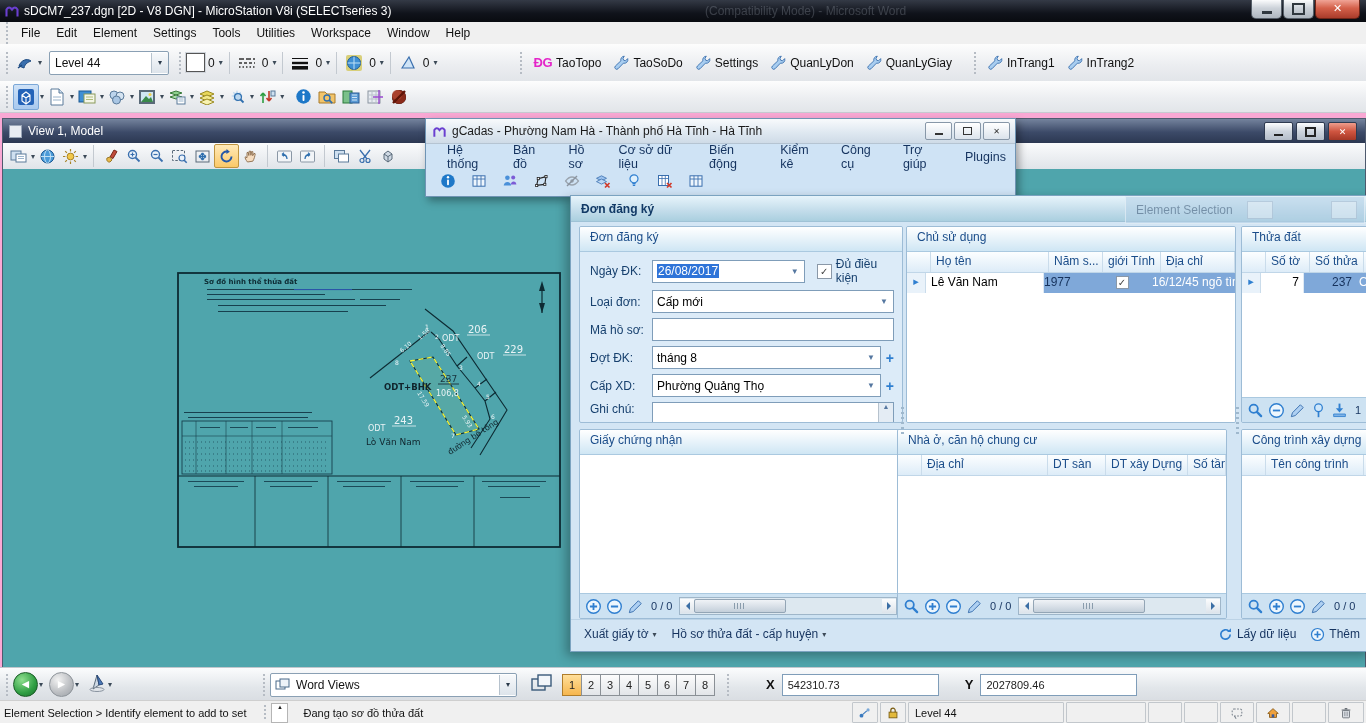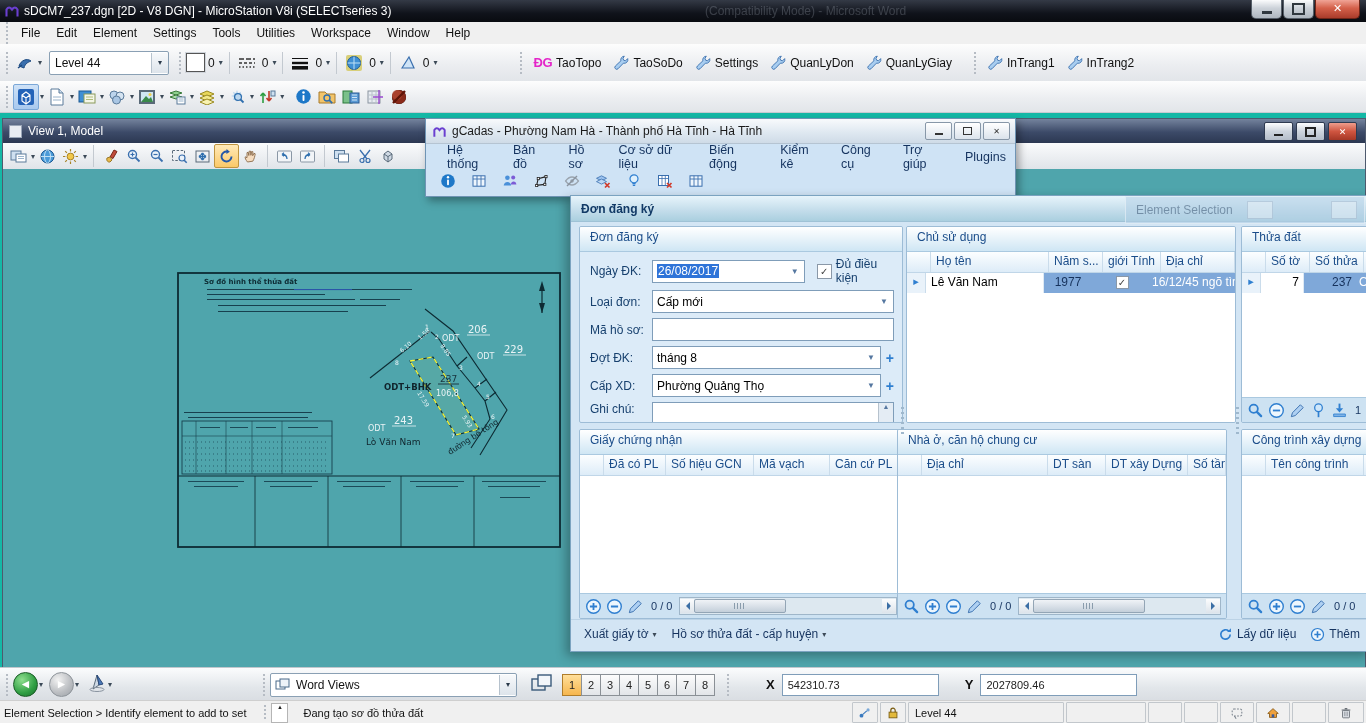--- a/index.html
+++ b/index.html
@@ -1,16 +1,16 @@
 <!DOCTYPE html>
 <html><head>
 <meta charset="utf-8">
 <style>
   html,body{margin:0;padding:0;background:#d4d0c8;}
-  #app{position:relative;width:1366px;height:723px;overflow:hidden;background:#14b8a6;
+  #app{position:relative;width:1366px;height:723px;overflow:hidden;background:#f9a8d4;
        font-family:"Liberation Sans","DejaVu Sans",sans-serif;font-size:12px;
        -webkit-font-smoothing:antialiased;}
   .abs{position:absolute;}
   .flex{display:flex;align-items:center;}
 
   
   .titlebar{position:absolute;left:0;top:0;width:1366px;height:22px;
     background:linear-gradient(#343a46,#10131b 60%,#090b10);color:#fff;display:flex;align-items:center;}
   .titlebar .t-title{font-size:12px;margin-left:4px;}
   .ghosttitle{position:absolute;left:705px;top:4px;color:#c9d2de;opacity:.22;font-size:12px;}
@@ -849,21 +849,21 @@
         <div style="width:18px"></div>
         <div style="width:112px">Họ tên</div>
         <div style="width:48px">Năm s...</div>
         <div style="width:52px">giới Tính</div>
         <div style="flex:1">Địa chỉ</div>
       </div>
       <div class="gbody">
         <div class="grow">
           <div class="rowind"><span>▸</span></div>
           <div style="width:112px;padding-left:5px;border-right:1px solid #dfeaf4">Lê Văn Nam</div>
-          <div class="cell-sel" style="width:48px;text-align:center;padding-right:4px;color:#16325c">1977</div>
+          <div class="cell-sel" style="width:48px;text-align:left;padding-right:4px;color:#16325c">1977</div>
           <div class="cell-sel" style="width:52px;display:flex;justify-content:center;padding-top:3px">
             <span class="chk" style="width:11px;height:11px">✓</span>
           </div>
           <div class="cell-sel" style="flex:1;color:#fff;padding-left:4px">16/12/45 ngõ tình y</div>
         </div>
       </div>
     </div>
 
     <div class="panel" style="left:670px;top:30px;width:128px;height:195px">
       <div class="phead">Thửa đất</div>
@@ -896,28 +896,20 @@
           </svg>
         <svg class="fic">
             <use href="#i-down"></use>
           </svg>
         <span class="pager">1</span>
       </div>
     </div>
 
     <div class="panel" style="left:8px;top:233px;width:322px;height:188px">
       <div class="phead">Giấy chứng nhận</div>
-      <div class="cols">
-        <div style="width:18px"></div>
-        <div style="width:56px">Đã có PL</div>
-        <div style="width:82px">Số hiệu GCN</div>
-        <div style="width:70px">Mã vạch</div>
-        <div style="width:68px">Căn cứ PL</div>
-
-      </div>
       <div class="gbody"></div>
       <div class="gfoot">
         <svg class="fic">
             <use href="#i-plusc"></use>
           </svg>
         <svg class="fic">
             <use href="#i-minusc"></use>
           </svg>
         <svg class="fic">
             <use href="#i-pencil"></use>

